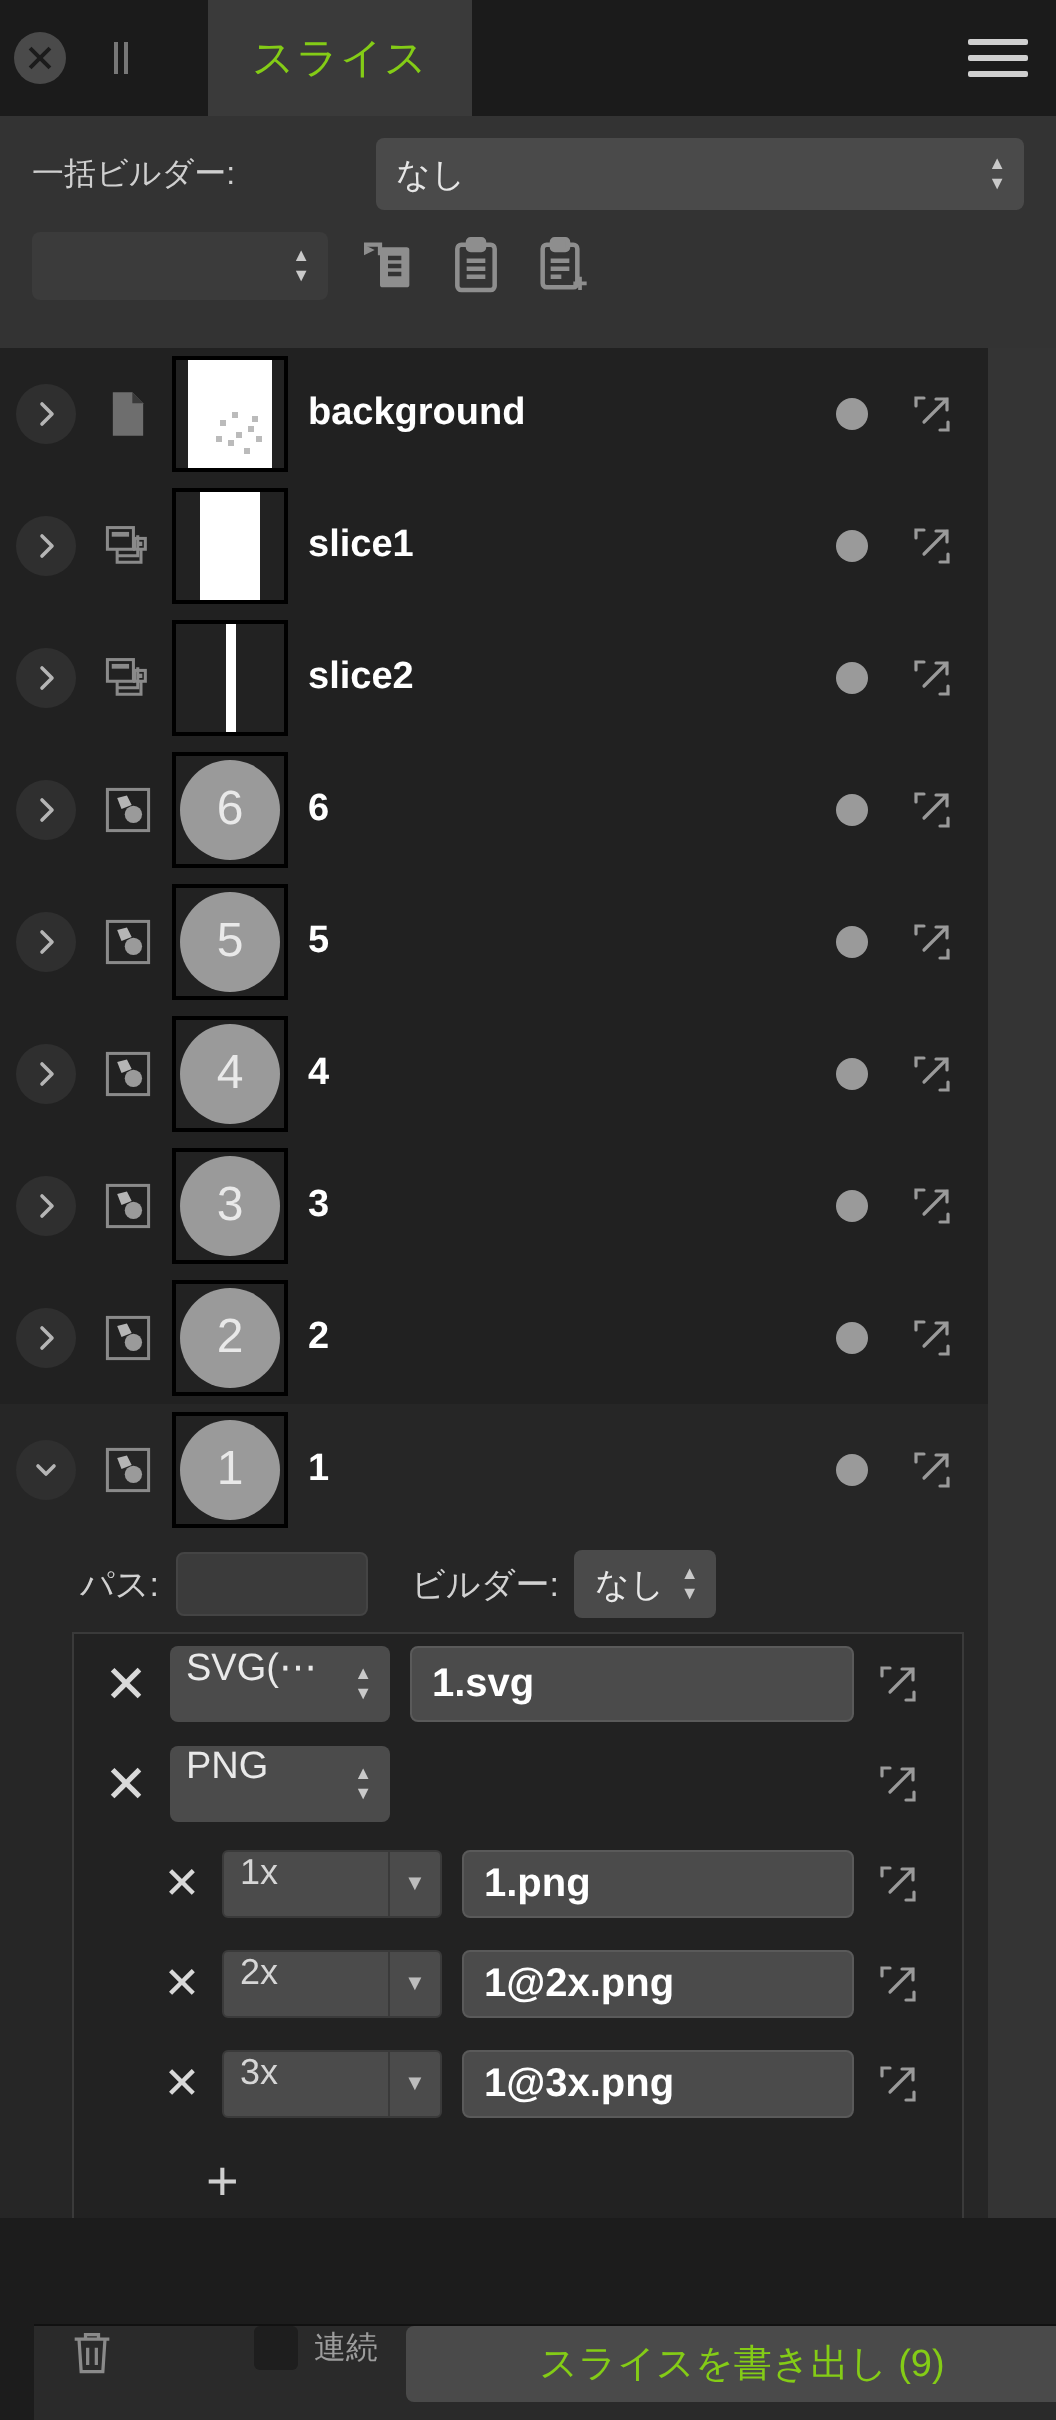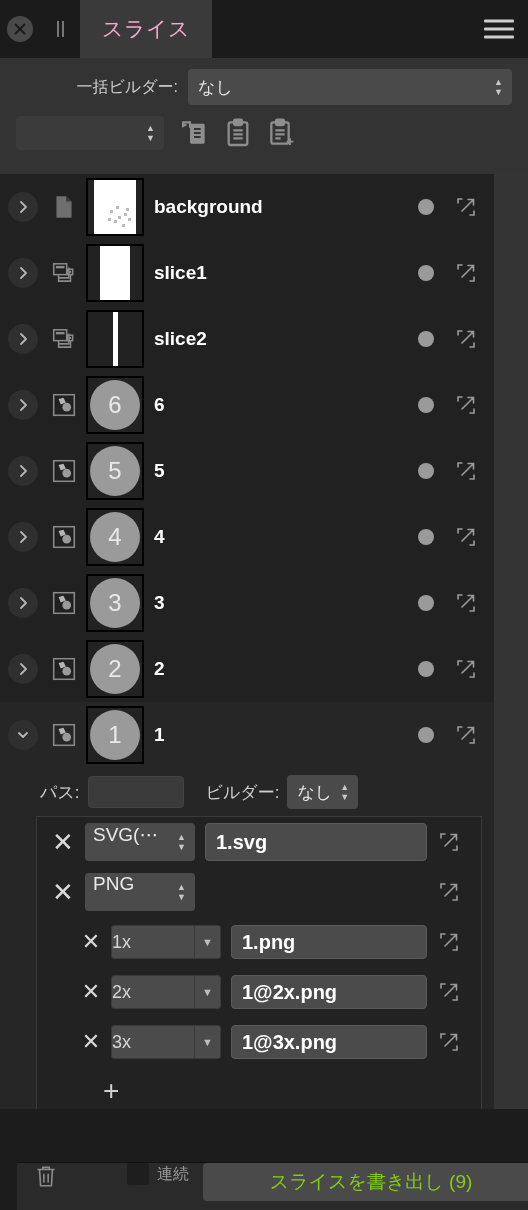--- a/index.html
+++ b/index.html
@@ -27,33 +27,33 @@
     content:""; position:absolute; left:6px; top:12px;
     width:14px;height:2px;background:#1b1b1b;
   }
   .close-circle::before{transform:rotate(45deg);}
   .close-circle::after{transform:rotate(-45deg);}
   .pause-ic{display:flex;gap:3px;}
   .pause-ic i{display:block;width:2px;height:16px;background:#777;}
   .tab {
     height:58px; padding:0 22px;
     display:flex;align-items:center;justify-content:center;
-    background:#3a3a3a; color:#f9a8d4;
-    font-size:21px; letter-spacing:.5px;
+    background:#3a3a3a; color:#84cc16;
+    font-size:21px; letter-spacing:.5px;margin-left:24px;
   }
   .hamburger{
     position:absolute; right:14px; top:50%; transform:translateY(-50%);
     width:30px; display:flex; flex-direction:column; gap:5px;
   }
   .hamburger i{display:block;height:3px;background:#cfcfcf;border-radius:1px;}
 
   
   .options { background:#333333; padding:10px 16px 14px 16px; }
   .optrow { display:flex; align-items:center; height:38px; margin-bottom:8px; }
-  .optlabel { font-size:16px; color:#cfcfcf; text-align:right; }
+  .optlabel { font-size:16px; color:#cfcfcf; }
   .optlabel.dim { color:#8e8e8e; }
   .lbl-w1 { width:172px; padding-right:10px; }
   .lbl-w2 { width:190px; padding-right:10px; }
   .select {
     flex:1; height:36px; background:#4a4a4a; border-radius:4px;
     display:flex; align-items:center; padding:0 10px;
     position:relative; font-size:17px; color:#e6e6e6;
   }
   .select.empty { background:#3b3b3b; height:34px; }
   .select.narrow { flex:none; width:148px; }
@@ -133,21 +133,21 @@
   .exprow.sub{ padding-left:34px; }
   .xbtn{ width:44px; text-align:center; font-size:26px; color:#d9d9d9; line-height:1; flex:none;}
   .xbtn.small{ font-size:22px; width:40px; }
   .fmtsel{
     width:110px;height:38px;background:#4b4b4b;border-radius:4px;
     display:flex;padding:0 8px;position:relative;
     font-size:19px;color:#e9e9e9; flex:none;
   }
   .scalesel{
     width:110px;height:34px;background:#4b4b4b;border-radius:3px;
-    display:flex;align-items:center;padding:0 0;position:relative;
+    display:flex;align-items:flex-start;padding:0 8px;position:relative;
     font-size:18px;color:#d6d6d6; flex:none; border:1px solid #3a3a3a;
   }
   .scalesel .chev{
     position:absolute;right:0;top:0;bottom:0;width:26px;
     border-left:1px solid #3a3a3a; display:flex;align-items:center;justify-content:center;
     font-size:11px;color:#bdbdbd;
   }
   .namefield{
     flex:1; height:38px; margin:0 10px; background:#4b4b4b;
     border:1px solid #5a5a5a; border-radius:4px;

